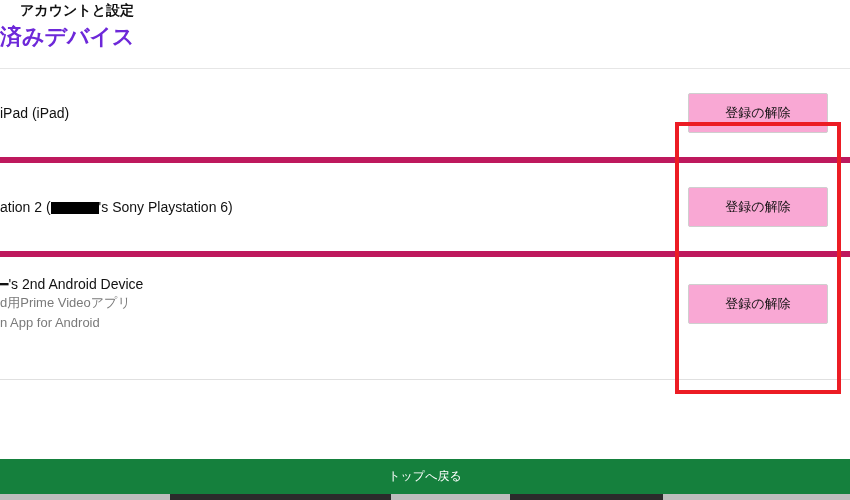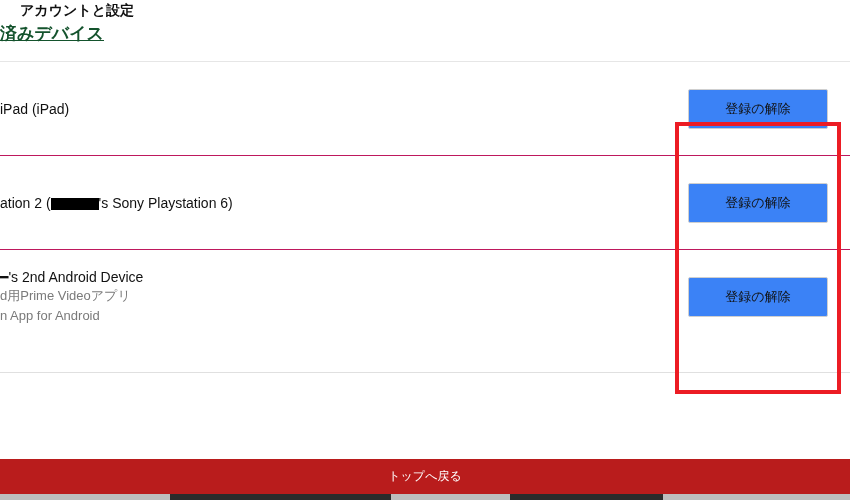--- a/index.html
+++ b/index.html
@@ -14,44 +14,43 @@
     .header {
       padding: 0 0 10px 0;
     }
     .header-title-small {
       font-size: 14px;
       font-weight: 700;
       color: #111;
       padding: 2px 20px 0 20px;
     }
     .page-subtitle {
-      font-size: 17px;
+      font-size: 22px;
       font-weight: 700;
-      color: #14532d;
+      color: #6d28d9;
       padding: 2px 0 6px 0;
-      text-decoration: underline;
     }
     .page-desc {
       font-size: 12px;
       color: #333;
       padding: 4px 0 12px 0;
     }
     .rule {
       border: none;
       border-top: 1px solid #e6e6e6;
       margin: 0;
     }
     .device-list {
       position: relative;
     }
     .device-row {
       display: flex;
       align-items: center;
       justify-content: space-between;
-      border-bottom: 1px solid #be185d;
+      border-bottom: 6px solid #be185d;
       min-height: 94px;
       padding: 14px 22px 14px 0;
     }
     .device-row:last-child {
       border-bottom: none;
     }
     .device-info {
       display: flex;
       flex-direction: column;
       gap: 2px;
@@ -59,21 +58,21 @@
     .device-name {
       font-size: 14px;
       color: #111;
     }
     .device-sub {
       font-size: 13px;
       color: #7a7a7a;
       line-height: 1.35;
     }
     .deregister-btn {
-      background: #3b82f6;
+      background: #f9a8d4;
       border: 1px solid #cfcfcf;
       border-radius: 2px;
       padding: 10px 22px;
       font-size: 13px;
       color: #111;
       cursor: pointer;
       white-space: nowrap;
       min-width: 140px;
       text-align: center;
     }
@@ -89,21 +88,21 @@
     .bottom-rule {
       border: none;
       border-top: 1px solid #e0e0e0;
       margin-top: 28px;
     }
     .footer-bar {
       position: absolute;
       left: 0;
       right: 0;
       bottom: 6px;
-      background: #b91c1c;
+      background: #15803d;
       color: #fff;
       text-align: center;
       font-size: 12px;
       padding: 9px 0;
       cursor: pointer;
     }
     .bottom-strip {
       position: absolute;
       left: 0; right: 0; bottom: 0;
       height: 6px;

